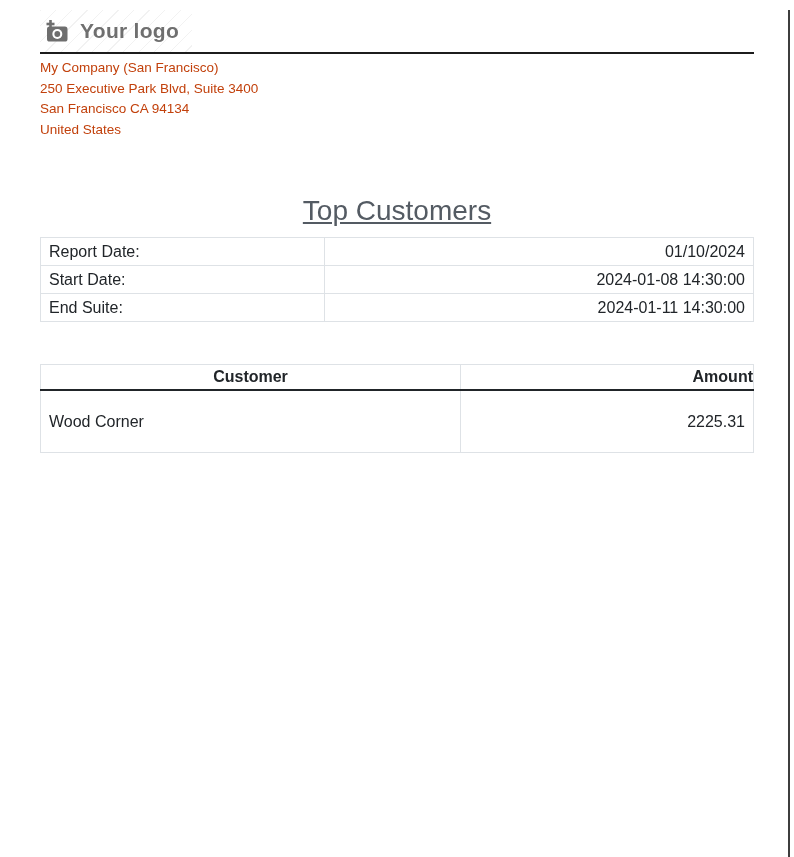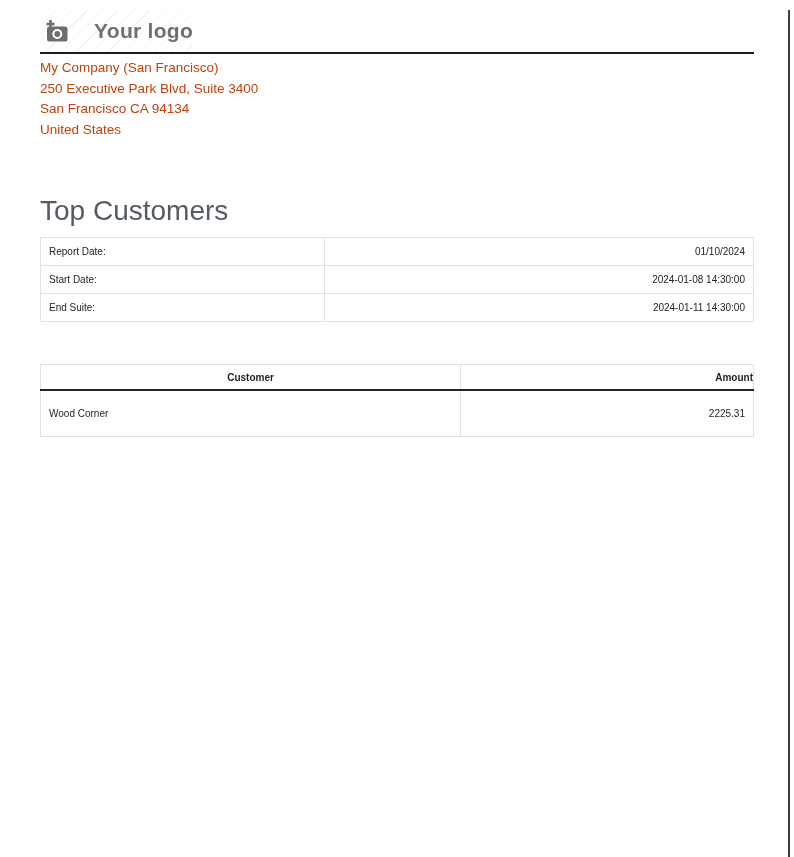--- a/index.html
+++ b/index.html
@@ -26,21 +26,21 @@
     width: 714px;
     margin-left: 40px;
   }
   
   .logo-wrap {
     margin-top: 10px;
     height: 42px;
     width: 148px;
     display: flex;
     align-items: center;
-    gap: 24px;
+    gap: 10px;
     padding-left: 4px;
     background: repeating-linear-gradient(
       135deg,
       rgba(0,0,0,0.05) 0px,
       rgba(0,0,0,0.05) 1px,
       transparent 1px,
       transparent 11px
     );
   }
   .logo-text {
@@ -56,28 +56,30 @@
     margin: 0;
   }
   .address {
     margin-top: 4px;
     font-size: 13.5px;
     line-height: 20.5px;
     color: #c2410c;
   }
   .title {
     margin: 55px 0 10px 0;
+    text-align: center;
     font-size: 28px;
     font-weight: 500;
     color: #545b63;
+    text-decoration: underline;
   }
   table {
     width: 100%;
     border-collapse: collapse;
-    font-size: 10px;
+    font-size: 16px;
     color: #212529;
   }
   .info-table td {
     border: 1px solid #dee2e6;
     height: 27px;
     padding: 0 8px;
   }
   .info-table td.lbl { width: 267px; }
   .info-table td.val { text-align: right; }
   .cust-table { margin-top: 42px; }
@@ -86,21 +88,21 @@
     border-bottom: 2px solid #212529;
     height: 24px;
     padding: 0 0;
     font-weight: 700;
   }
   .cust-table th.col-customer { width: 419px; text-align: center; }
   .cust-table th.col-amount   { text-align: right; }
   .cust-table td {
     border: 1px solid #dee2e6;
     height: 29px;
-    padding: 8px 8px;
+    padding: 16px 8px;
   }
   .cust-table td.col-amount { text-align: right; }
   .icon svg { display: block; }
 </style>
 </head>
 <body>
 
 <div class="viewport">
   <div class="page">
     <div class="content">

